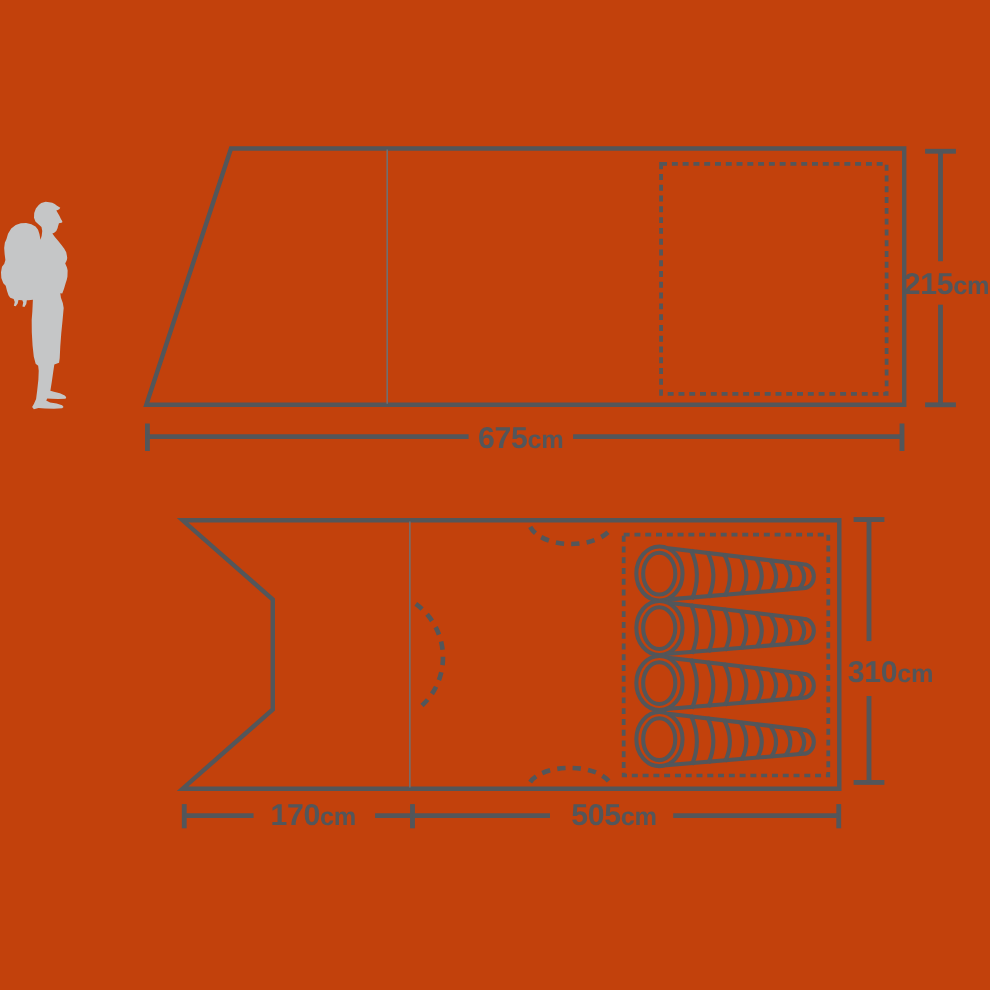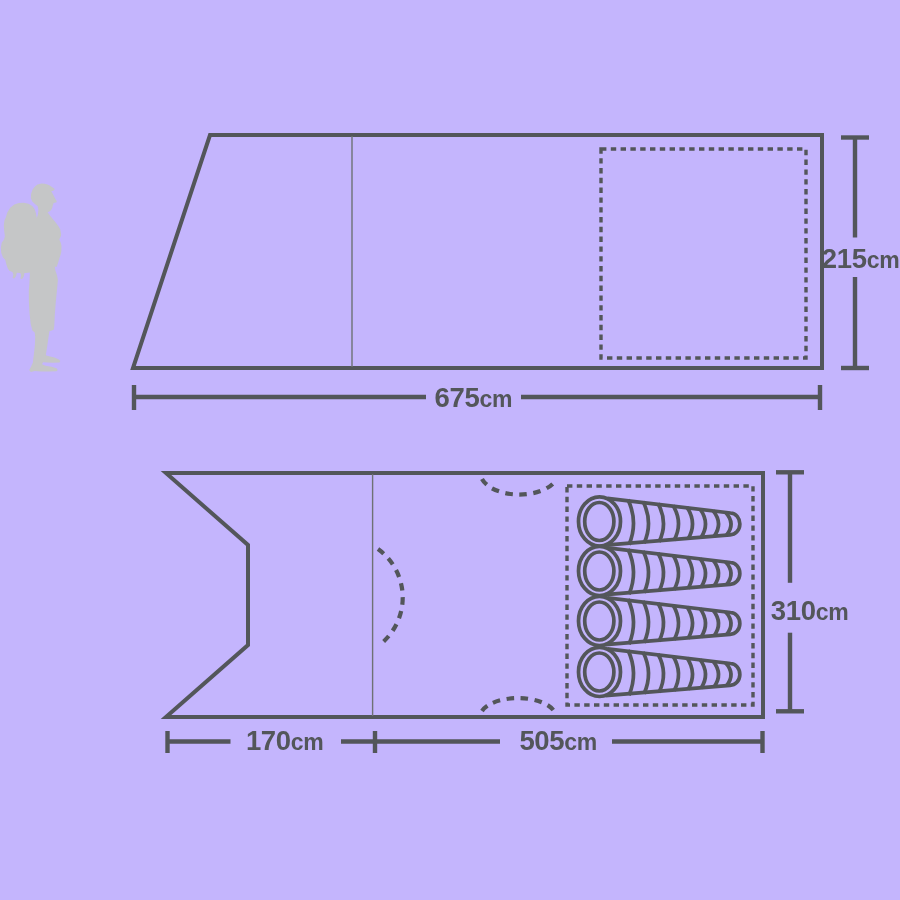--- a/index.html
+++ b/index.html
@@ -1,16 +1,16 @@
 <!DOCTYPE html>
 <html><head>
 <meta charset="utf-8">
 <style>
   html,body{margin:0;padding:0;background:#ffffff;}
-  .wrap{width:900px;height:900px;position:relative;background:#c4b5fd;overflow:hidden;}
+  .wrap{width:900px;height:900px;position:relative;background:#c2410c;overflow:hidden;}
   svg{position:absolute;left:0;top:0;}
   text{font-family:"Liberation Sans",sans-serif;font-weight:bold;fill:#53565a;}
 </style>
 </head>
 <body>
 <div class="wrap">
 <svg width="900" height="900" viewBox="0 0 900 900">
   <defs>
     <g id="bag" fill="none" stroke="#53565a" stroke-width="3.7">
       <ellipse cx="599.5" cy="521.4" rx="21" ry="24.6"></ellipse>

